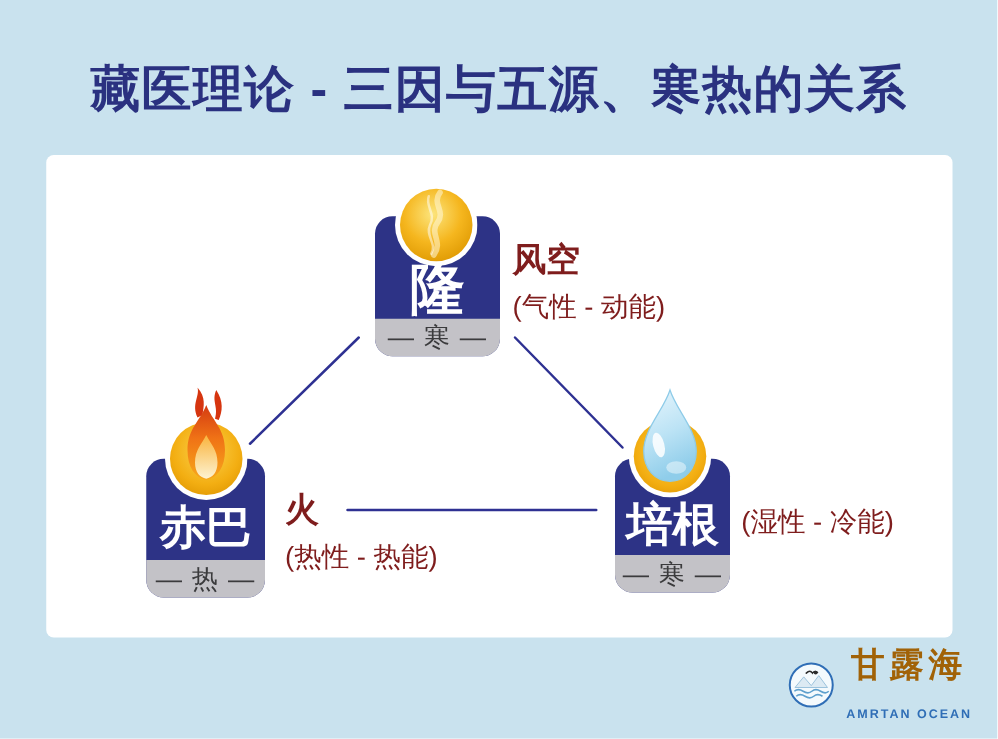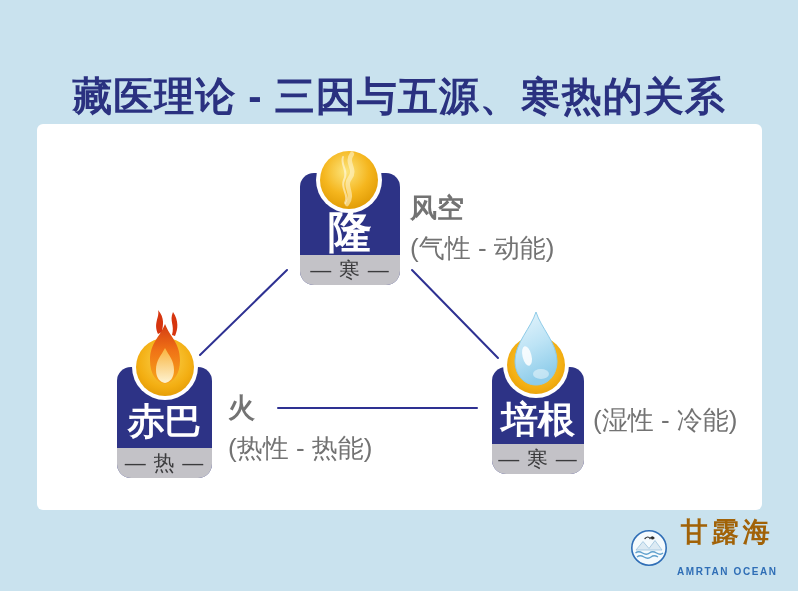--- a/index.html
+++ b/index.html
@@ -9,21 +9,20 @@
     background:#c9e2ee;
     overflow:hidden;
     font-family:"Liberation Sans","DejaVu Sans",sans-serif;
   }
   .title{
     position:absolute;left:0;top:44px;width:798px;
     text-align:center;
     font-size:40px;font-weight:bold;
     color:#2a3180;
     letter-spacing:1px;
-    margin-top:25px;
   }
   .panel{
     position:absolute;left:37px;top:124px;
     width:725px;height:386px;
     background:#ffffff;border-radius:6px;
   }
   .connectors{position:absolute;left:0;top:0;pointer-events:none;}
   .card{
     position:absolute;
     background:#2d3386;
@@ -45,23 +44,23 @@
   .card-long{left:300px;top:173px;width:100px;height:112px;}
   .card-long .card-name{font-size:44px;padding-top:36px;}
   .card-chiba{left:117px;top:367px;width:95px;height:111px;}
   .card-chiba .card-name{font-size:37px;padding-top:28px;}
   .card-peigen{left:492px;top:367px;width:92px;height:107px;}
   .card-peigen .card-name{font-size:37px;padding-top:28px;}
   .icon{position:absolute;line-height:0;}
   .icon-wind{left:316px;top:147px;}
   .icon-fire{left:132px;top:310px;}
   .icon-water{left:503px;top:306px;}
-  .side-label{position:absolute;color:#737373;}
+  .side-label{position:absolute;color:#7f1d1d;}
   .side-label .element{font-weight:bold;font-size:27px;line-height:1.1;}
-  .side-label .property{font-size:26px;margin-top:7px;white-space:nowrap;}
+  .side-label .property{font-size:22px;margin-top:7px;white-space:nowrap;}
   .label-long{left:410px;top:194px;}
   .label-chiba{left:228px;top:394px;}
   .label-peigen{left:593px;top:396px;}
   .logo{
     position:absolute;left:630px;top:519px;
     display:flex;align-items:center;gap:9px;
   }
   .logo-text{display:flex;flex-direction:column;align-items:center;}
   .logo-name{color:#a16207;font-size:27px;font-weight:bold;letter-spacing:4px;line-height:1;}
   .logo-sub{color:#2f6eb6;font-size:10px;font-weight:bold;letter-spacing:1.6px;margin-top:20px;}

